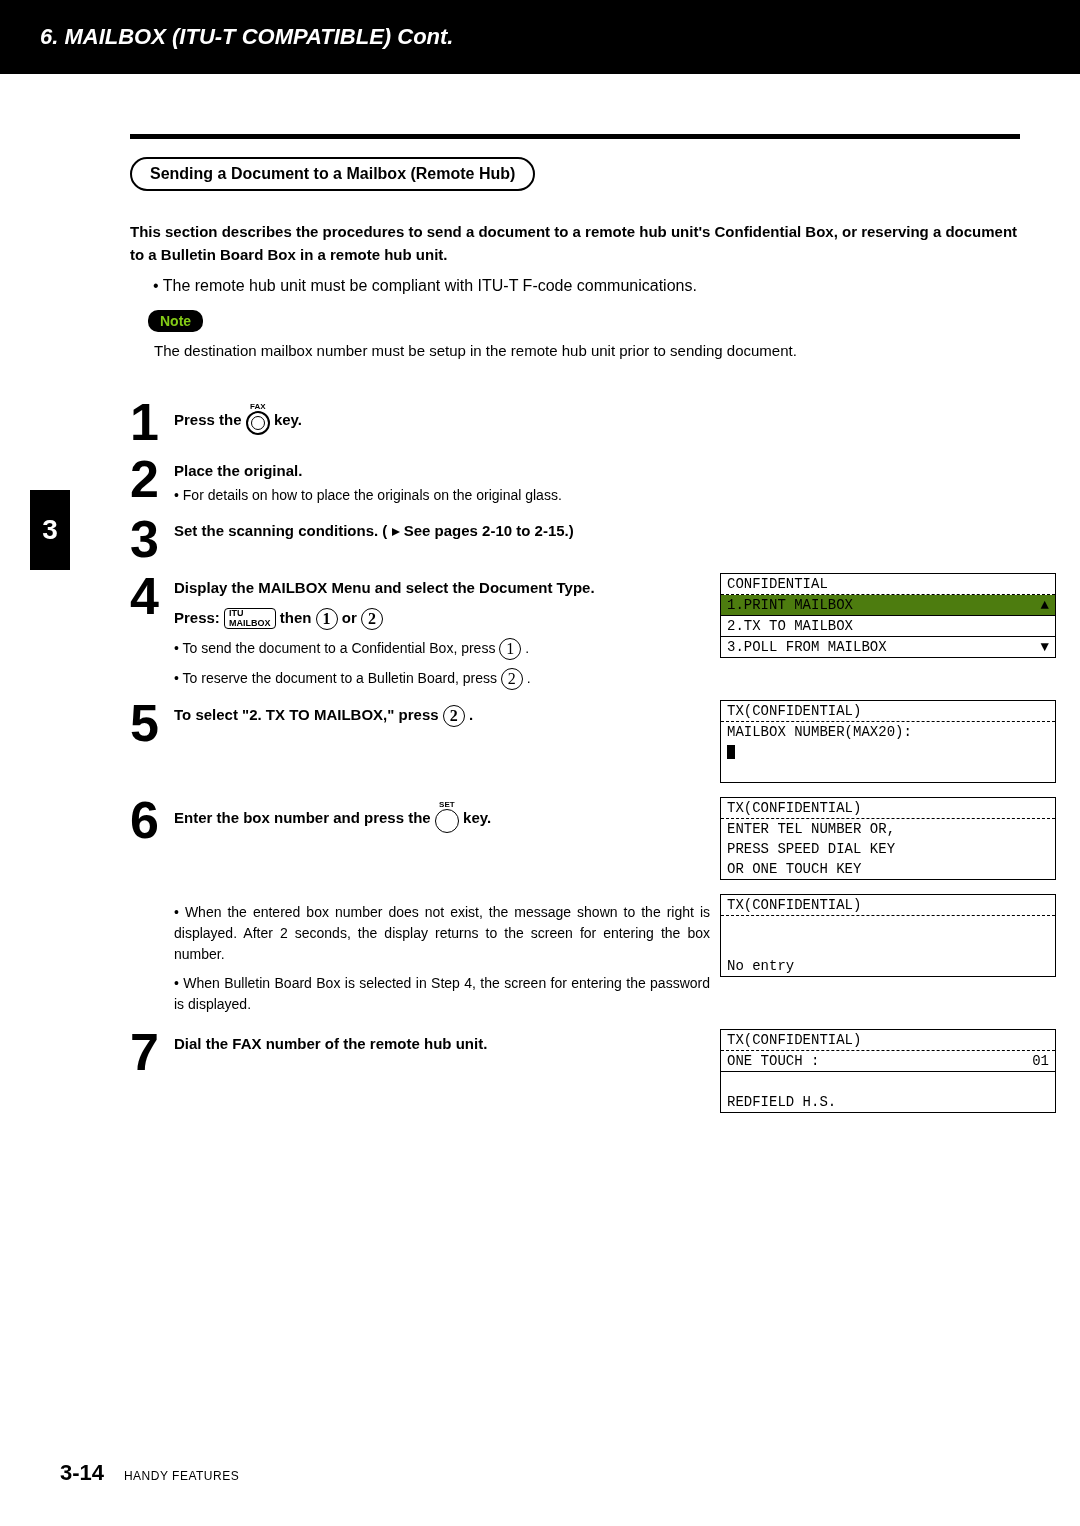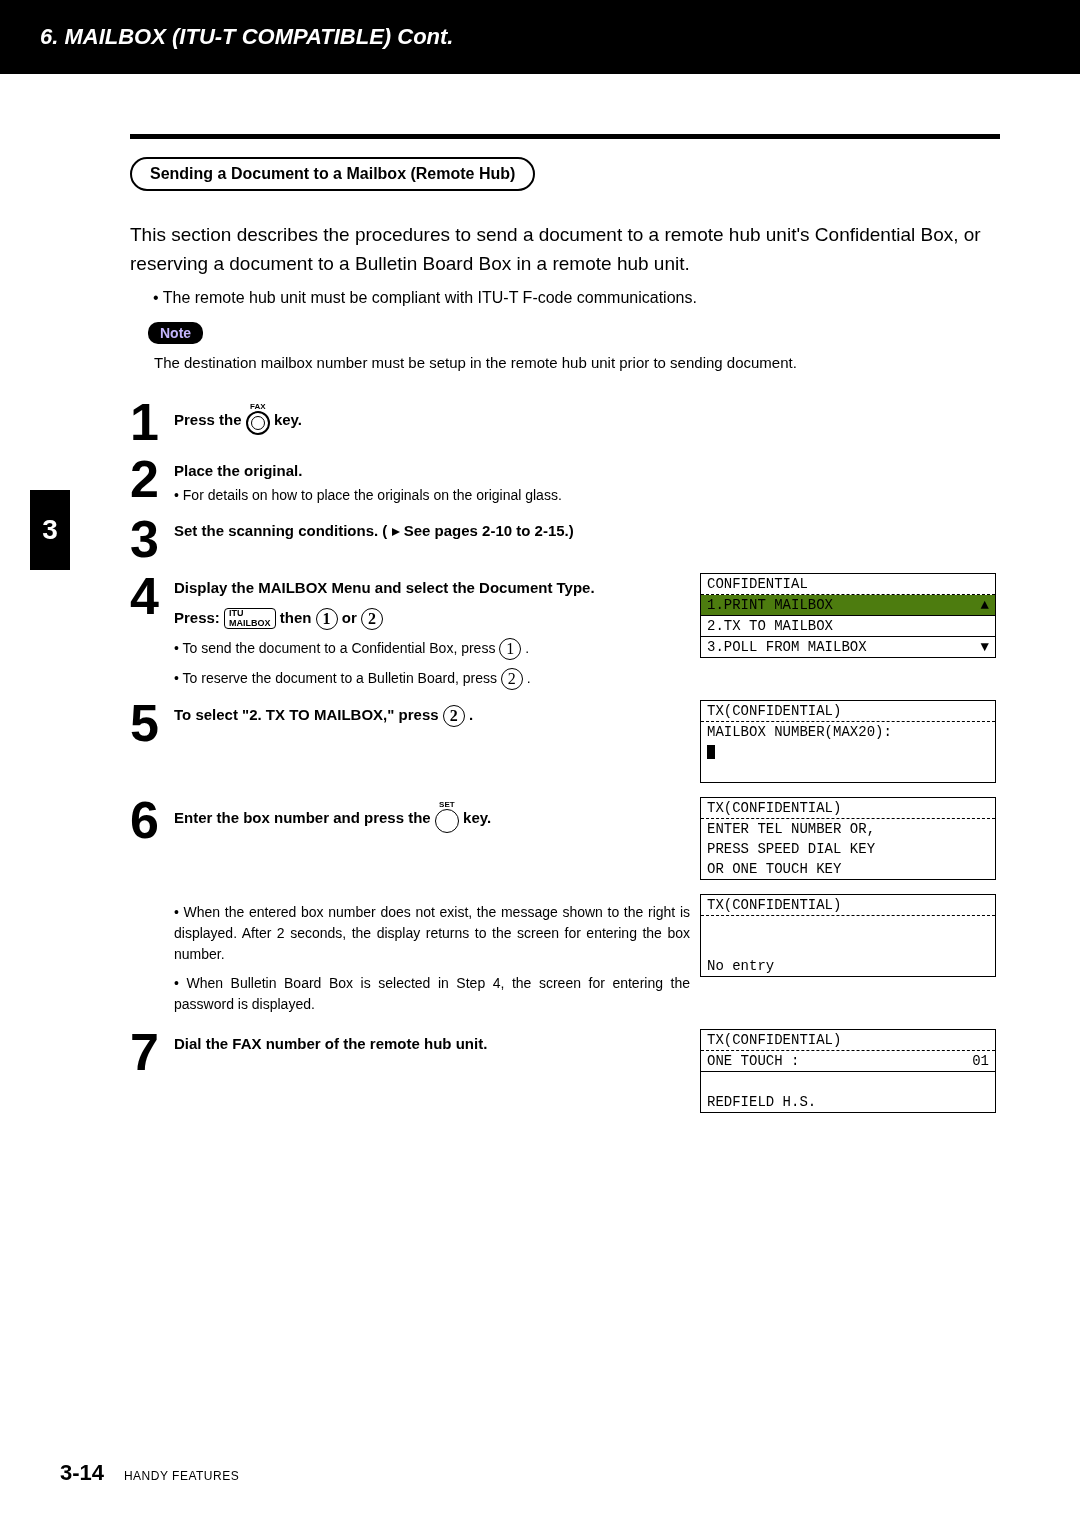--- a/index.html
+++ b/index.html
@@ -1,31 +1,31 @@
 <!DOCTYPE html>
 <html><head>
 <meta charset="utf-8">
 <style>
   * { margin: 0; padding: 0; box-sizing: border-box; }
   body { font-family: Arial, Helvetica, sans-serif; font-size: 14px; background: #fff; width: 1080px; height: 1526px; position: relative; }
   .header-bar { background: #000; color: #fff; padding: 24px 40px; font-size: 22px; font-weight: bold; font-style: italic; }
   .side-tab { position: absolute; left: 30px; top: 490px; width: 40px; height: 80px; background: #000; color: #fff; font-size: 28px; font-weight: bold; display: flex; align-items: center; justify-content: center; }
-  .page-body { padding: 30px 80px 0 130px; }
+  .page-body { padding: 30px 60px 0 130px; }
   .thick-rule { border: none; border-top: 5px solid #000; margin: 30px 0 18px 0; }
   .pill { display: inline-block; border: 2px solid #000; border-radius: 22px; padding: 6px 18px; font-weight: bold; font-size: 16px; margin-bottom: 30px; }
-  .intro { font-size: 19px; line-height: 1.5; margin-bottom: 8px; }
+  .intro { font-size: 15px; line-height: 1.5; margin-bottom: 8px; font-weight: bold; }
   .bullet-line { font-size: 16px; margin-left: 23px; line-height: 1.5; }
-  .note-box { display: inline-block; background: #000; color: #c4b5fd; border-radius: 10px; padding: 3px 12px; font-size: 14px; font-weight: bold; margin: 12px 0 10px 18px; }
-  .note-text { font-size: 15px; margin-left: 24px; margin-bottom: 28px; }
+  .note-box { display: inline-block; background: #000; color: #84cc16; border-radius: 10px; padding: 3px 12px; font-size: 14px; font-weight: bold; margin: 12px 0 10px 18px; }
+  .note-text { font-size: 15px; margin-left: 24px; margin-bottom: 40px; }
   .step-row { display: flex; align-items: flex-start; margin-bottom: 10px; }
   .stepnum { font-size: 52px; font-weight: bold; line-height: 0.9; min-width: 38px; margin-right: 6px; }
   .step-content { flex: 1; padding-top: 4px; }
   .step-title { font-weight: bold; font-size: 15px; line-height: 1.4; }
   .step-sub { font-size: 14px; margin-top: 4px; line-height: 1.5; }
-  .lcd { font-family: "Courier New", monospace; font-size: 14px; border: 1px solid #000; width: 296px; }
+  .lcd { font-family: "Courier New", monospace; font-size: 14px; border: 1px solid #000; width: 336px; }
   .lcd-line { padding: 0 6px; border-bottom: 1px solid #000; white-space: pre; min-height: 20px; line-height: 20px; }
   .lcd-line:last-child { border-bottom: none; }
   .lcd-line.sel { background: #4d7c0f; }
   .lcd-line.nb { border-bottom: none; }
   .lcd.dash-head .lcd-line:first-child { border-bottom: 1px dashed #000; }
   .circ { display:inline-block; border:1.5px solid #000; border-radius:50%; width:22px; height:22px; text-align:center; line-height:19px; font-size:16px; font-family:serif; vertical-align:middle; }
   .keycap { display:inline-block; border:1.5px solid #000; border-radius:4px; padding:0 4px; font-size:9px; font-weight:bold; line-height:1.1; vertical-align:middle; }
   .fax-icon { display:inline-block; vertical-align:middle; position:relative; }
   .fax-icon .lbl { font-size:8px; font-weight:bold; text-align:center; display:block; line-height:1; }
   .fax-icon .c { display:inline-block; width:24px; height:24px; border:2px solid #000; border-radius:50%; position:relative; }

